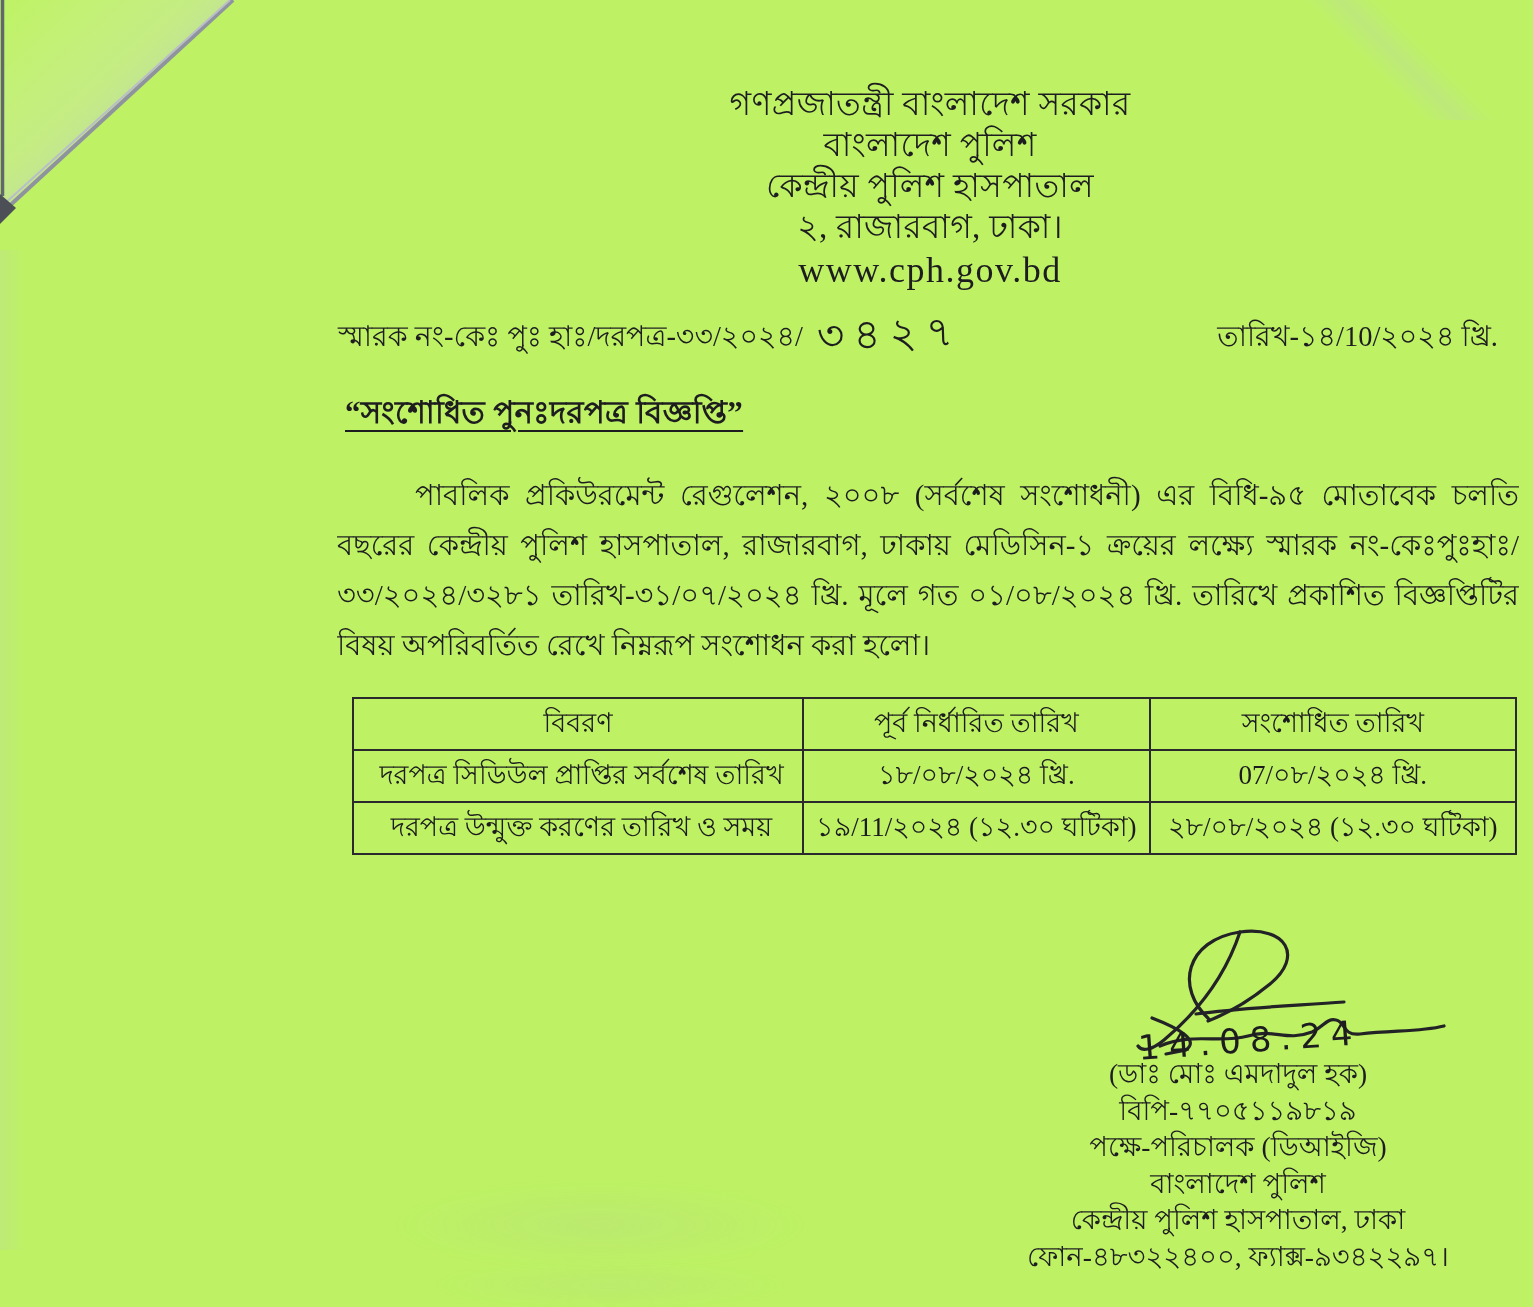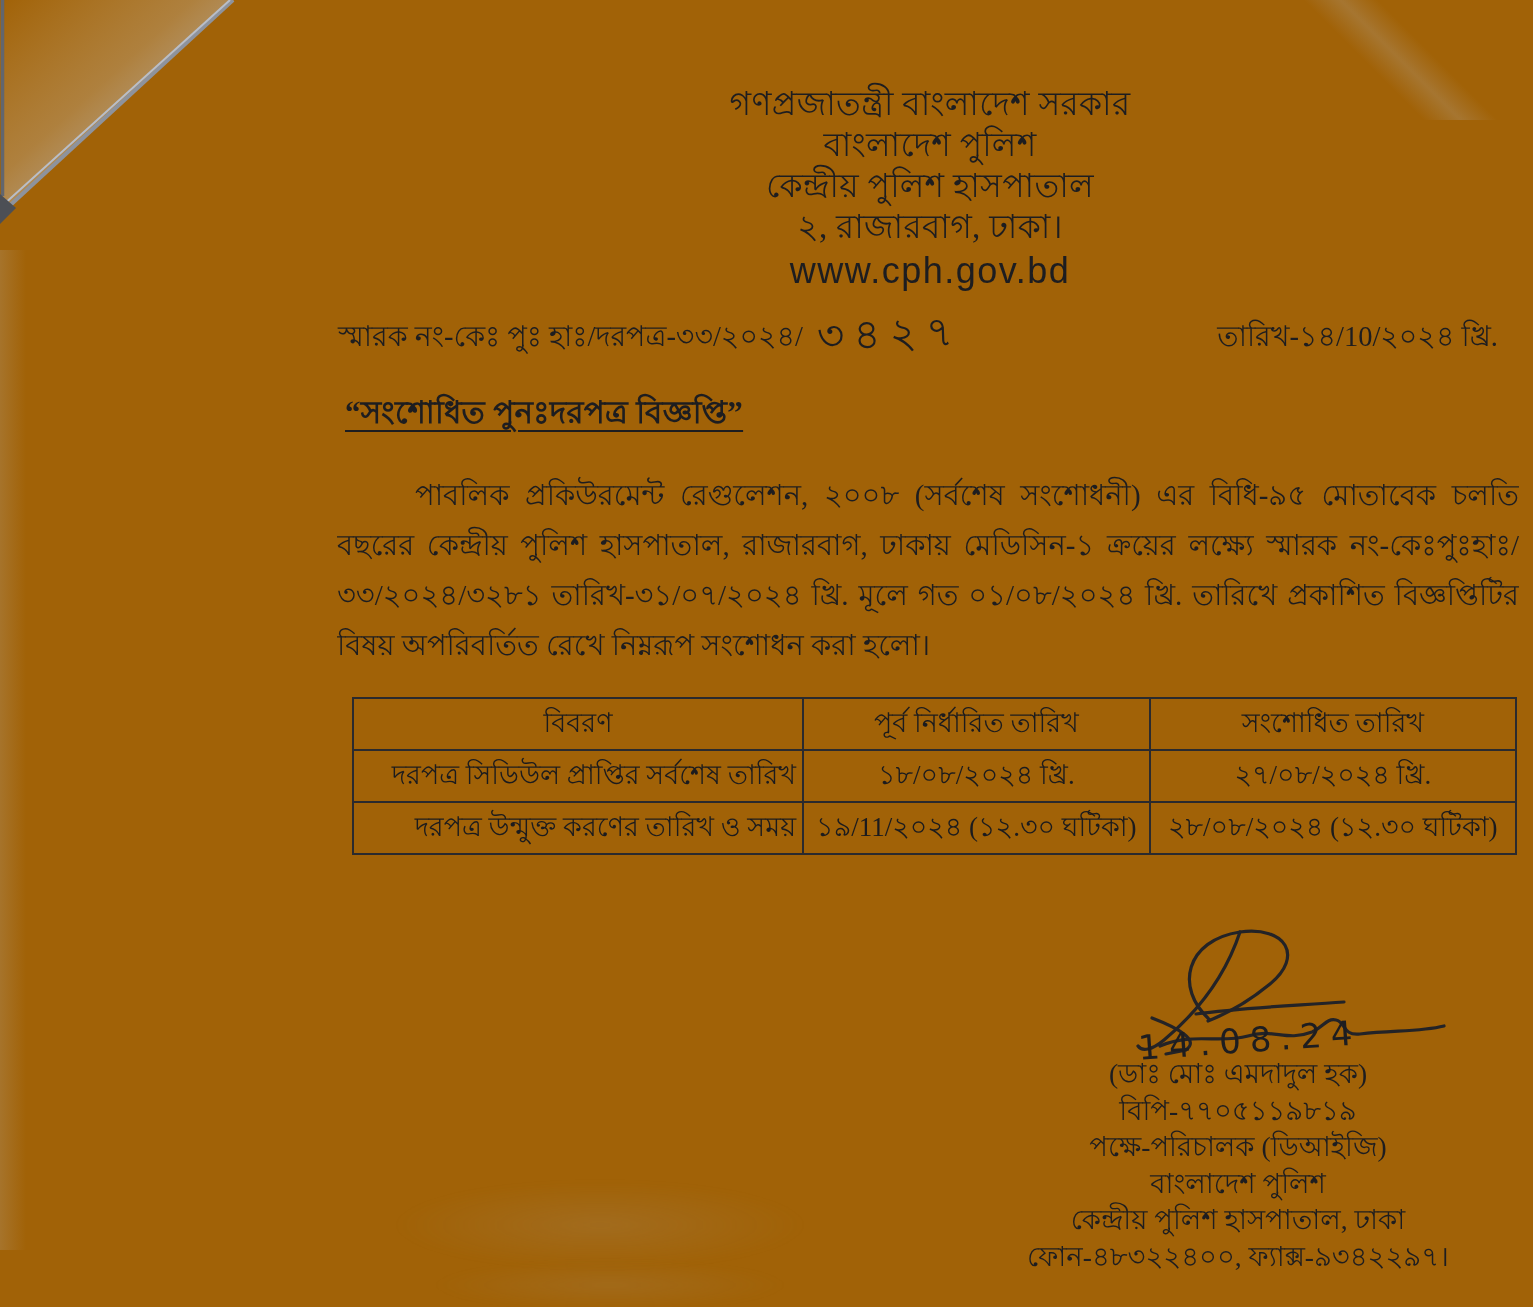--- a/index.html
+++ b/index.html
@@ -1,19 +1,19 @@
 <!DOCTYPE html>
 <html lang="bn"><head>
 <meta charset="utf-8">
 <style>
   html,body{margin:0;padding:0;background:#e9e9e9;}
   .page{
     position:relative;
     width:1533px;height:1307px;
-    background:#a16207;
+    background:#bef264;
     overflow:hidden;
     font-family:"Liberation Serif","DejaVu Sans",serif;
     color:#1d1d20;
   }
   
   .fold-svg{position:absolute;top:0;left:0;}
   .smudge{position:absolute;pointer-events:none;}
   .smudge-tr{
     top:0;right:0;width:250px;height:120px;
     background:linear-gradient(225deg,transparent 42%,rgba(186,196,214,0.20) 52%,transparent 62%);
@@ -32,21 +32,21 @@
     left:0;top:250px;width:26px;height:1000px;
     background:linear-gradient(90deg,rgba(190,195,205,0.18),transparent);
   }
   
   .letterhead{
     position:absolute;top:84px;left:345px;width:1170px;
     text-align:center;font-size:33px;line-height:41px;
     letter-spacing:0.3px;
   }
   .letterhead .site{
-    font-family:Liberation Sans, sans-serif;
+    font-family:Liberation Serif, serif;
     font-size:36px;letter-spacing:1.5px;padding-top:2px;
   }
   
   .memo-row{
     position:absolute;top:299px;left:338px;width:1160px;
     display:flex;justify-content:space-between;align-items:baseline;
     font-size:28.5px;
   }
   .memo-left{white-space:nowrap;}
   .handwritten-no{
@@ -88,21 +88,21 @@
   }
   .rev-table col.c1{width:38.7%;}
   .rev-table col.c2{width:29.8%;}
   .rev-table col.c3{width:31.5%;}
   .rev-table th,.rev-table td{
     border:2.5px solid #2a2a2e;
     height:50px;padding:0 6px;
     text-align:center;vertical-align:middle;
     font-weight:normal;
   }
-  .rev-table td.desc{text-align:right;padding-left:13px;font-family:Liberation Serif, serif;}
+  .rev-table td.desc{text-align:center;padding-left:13px;font-family:Liberation Serif, serif;}
   
   .sig-block{
     position:absolute;top:922px;left:980px;width:516px;
     text-align:center;font-size:27.5px;line-height:36.6px;
   }
   .sig-svg{display:block;margin:0 0 0 128px;}
   .hand-date{
     position:absolute;top:100px;left:158px;
     font-family:"DejaVu Sans",sans-serif;
     font-size:34px;letter-spacing:9px;font-weight:500;
@@ -171,21 +171,21 @@
       <tr>
         <th>বিবরণ</th>
         <th>পূর্ব নির্ধারিত তারিখ</th>
         <th>সংশোধিত তারিখ</th>
       </tr>
     </thead>
     <tbody>
       <tr>
         <td class="desc">দরপত্র সিডিউল প্রাপ্তির সর্বশেষ তারিখ</td>
         <td>১৮/০৮/২০২৪ খ্রি.</td>
-        <td>২৭/০৮/২০২৪ খ্রি.</td>
+        <td>07/০৮/২০২৪ খ্রি.</td>
       </tr>
       <tr>
         <td class="desc">দরপত্র উন্মুক্ত করণের তারিখ ও সময়</td>
         <td>১৯/11/২০২৪ (১২.৩০ ঘটিকা)</td>
         <td>২৮/০৮/২০২৪ (১২.৩০ ঘটিকা)</td>
       </tr>
     </tbody>
   </table>
 
   <div class="sig-block">

